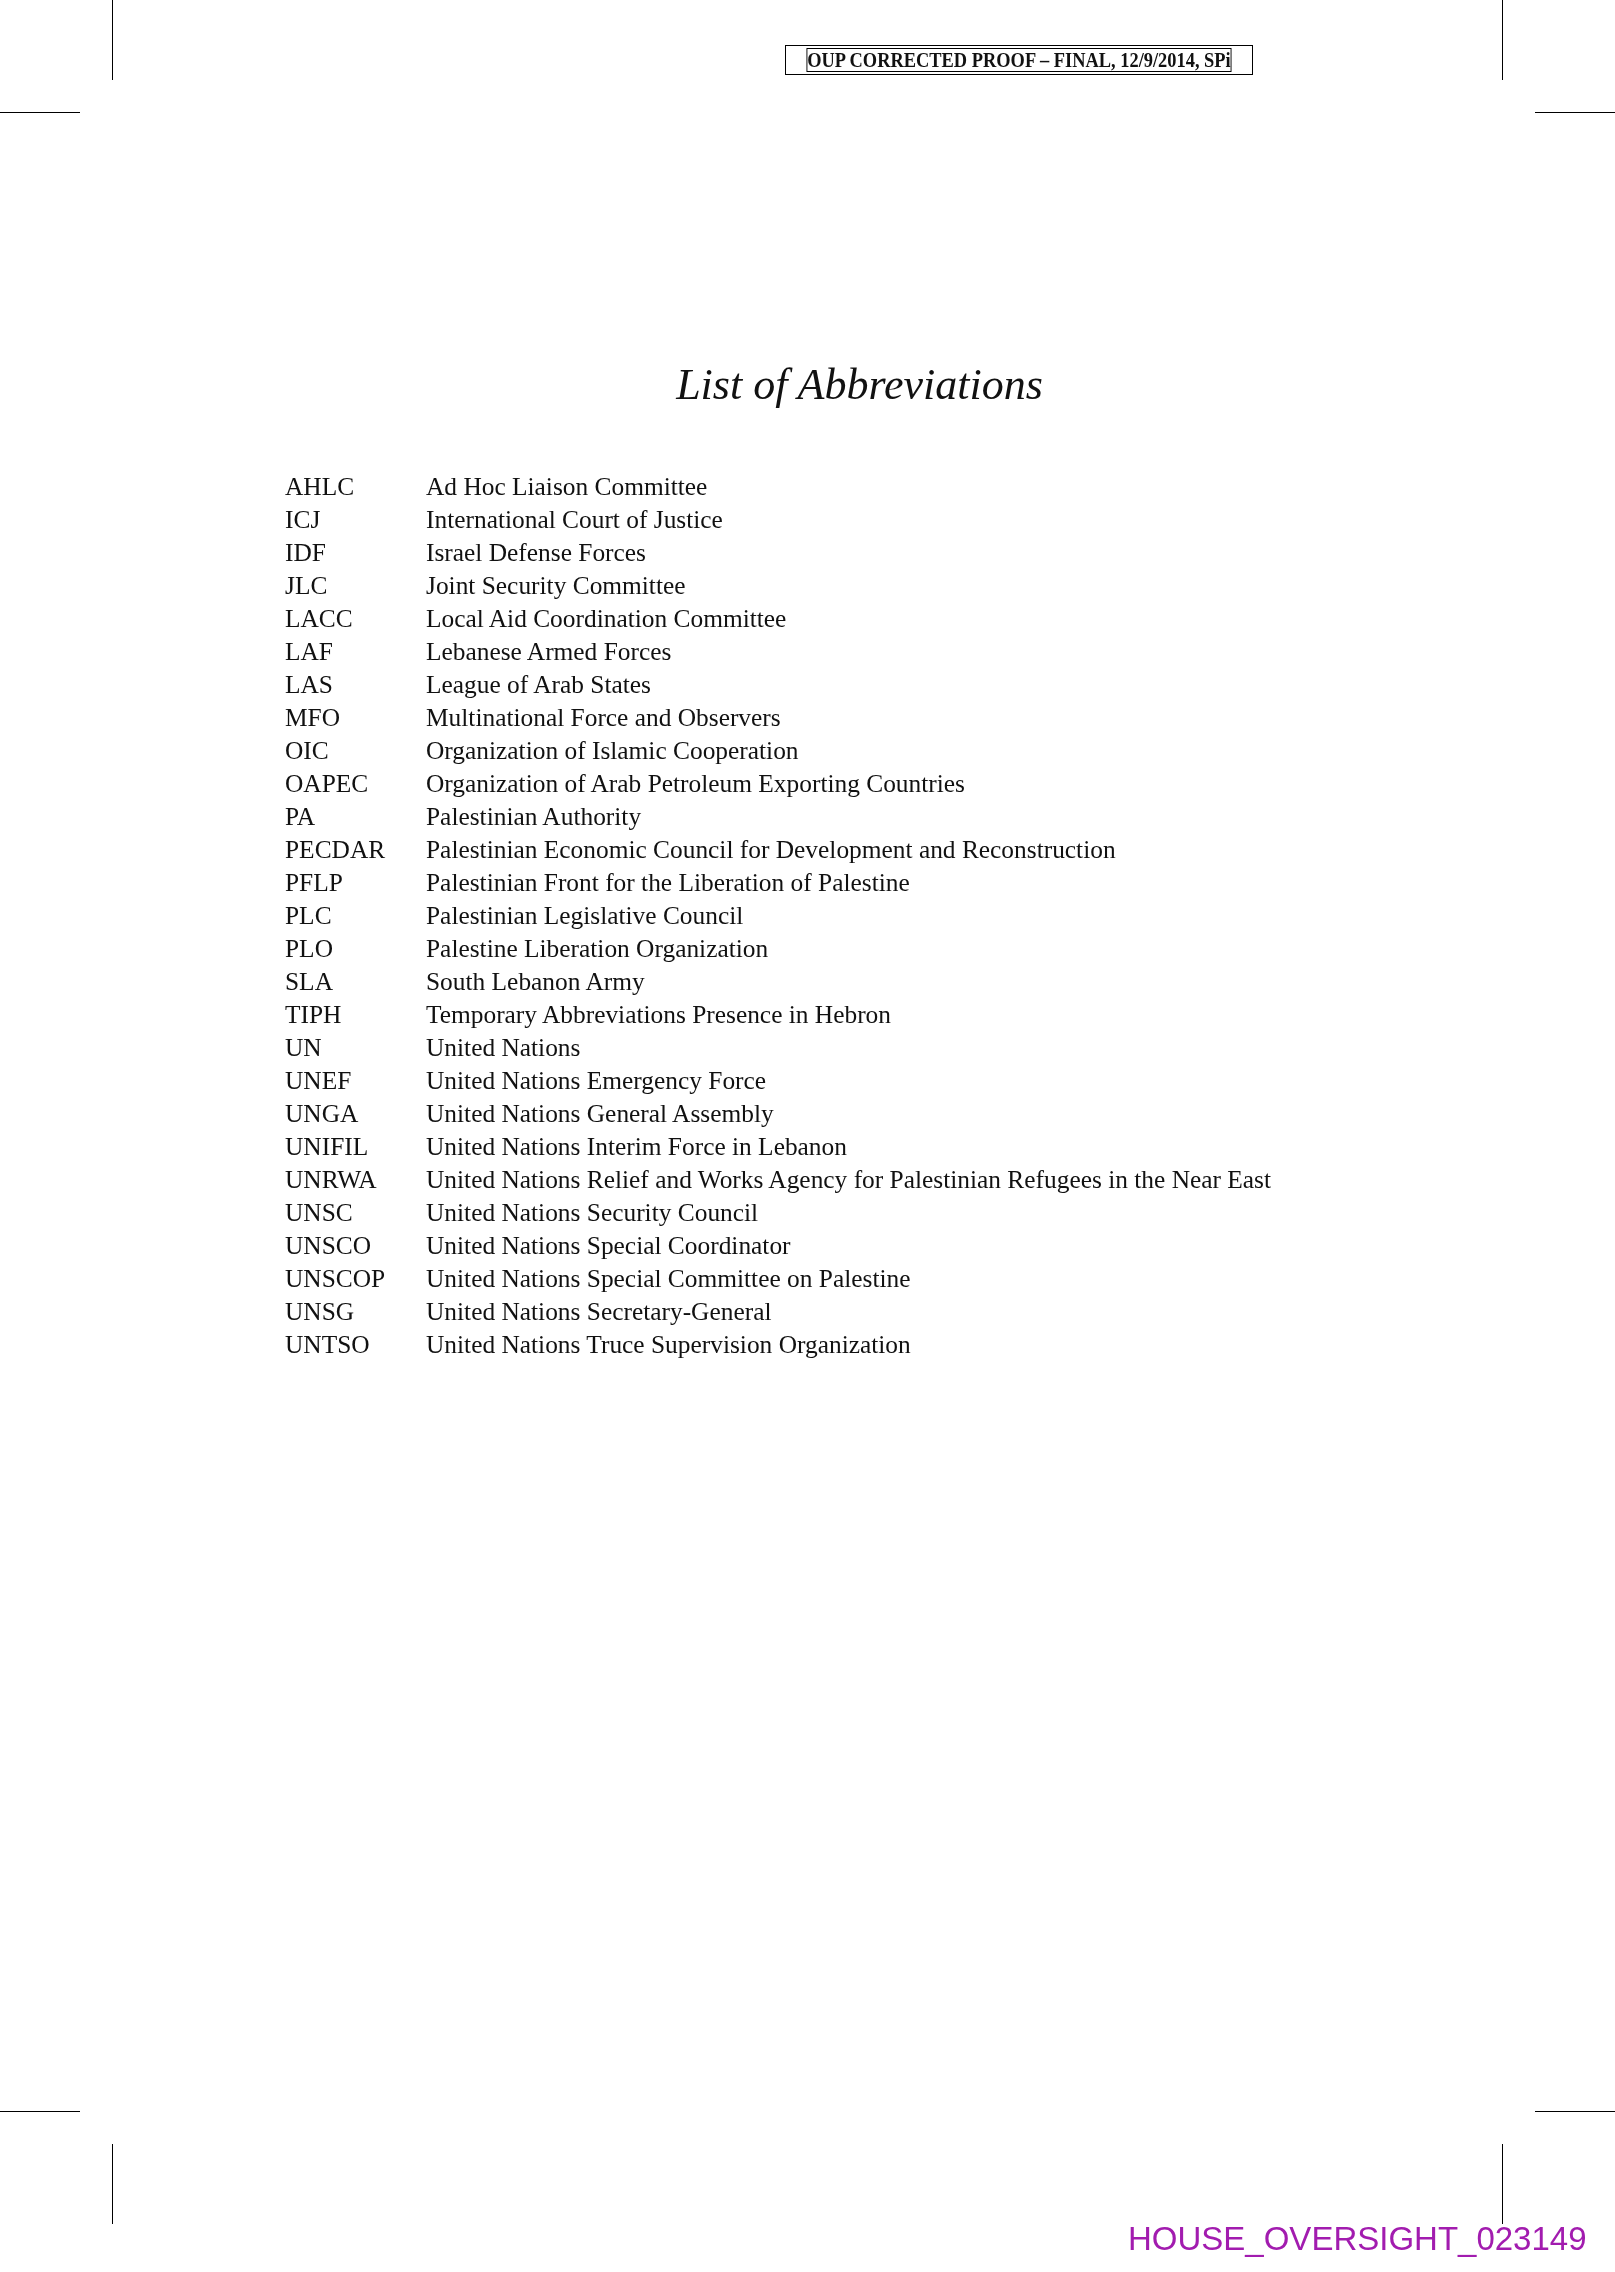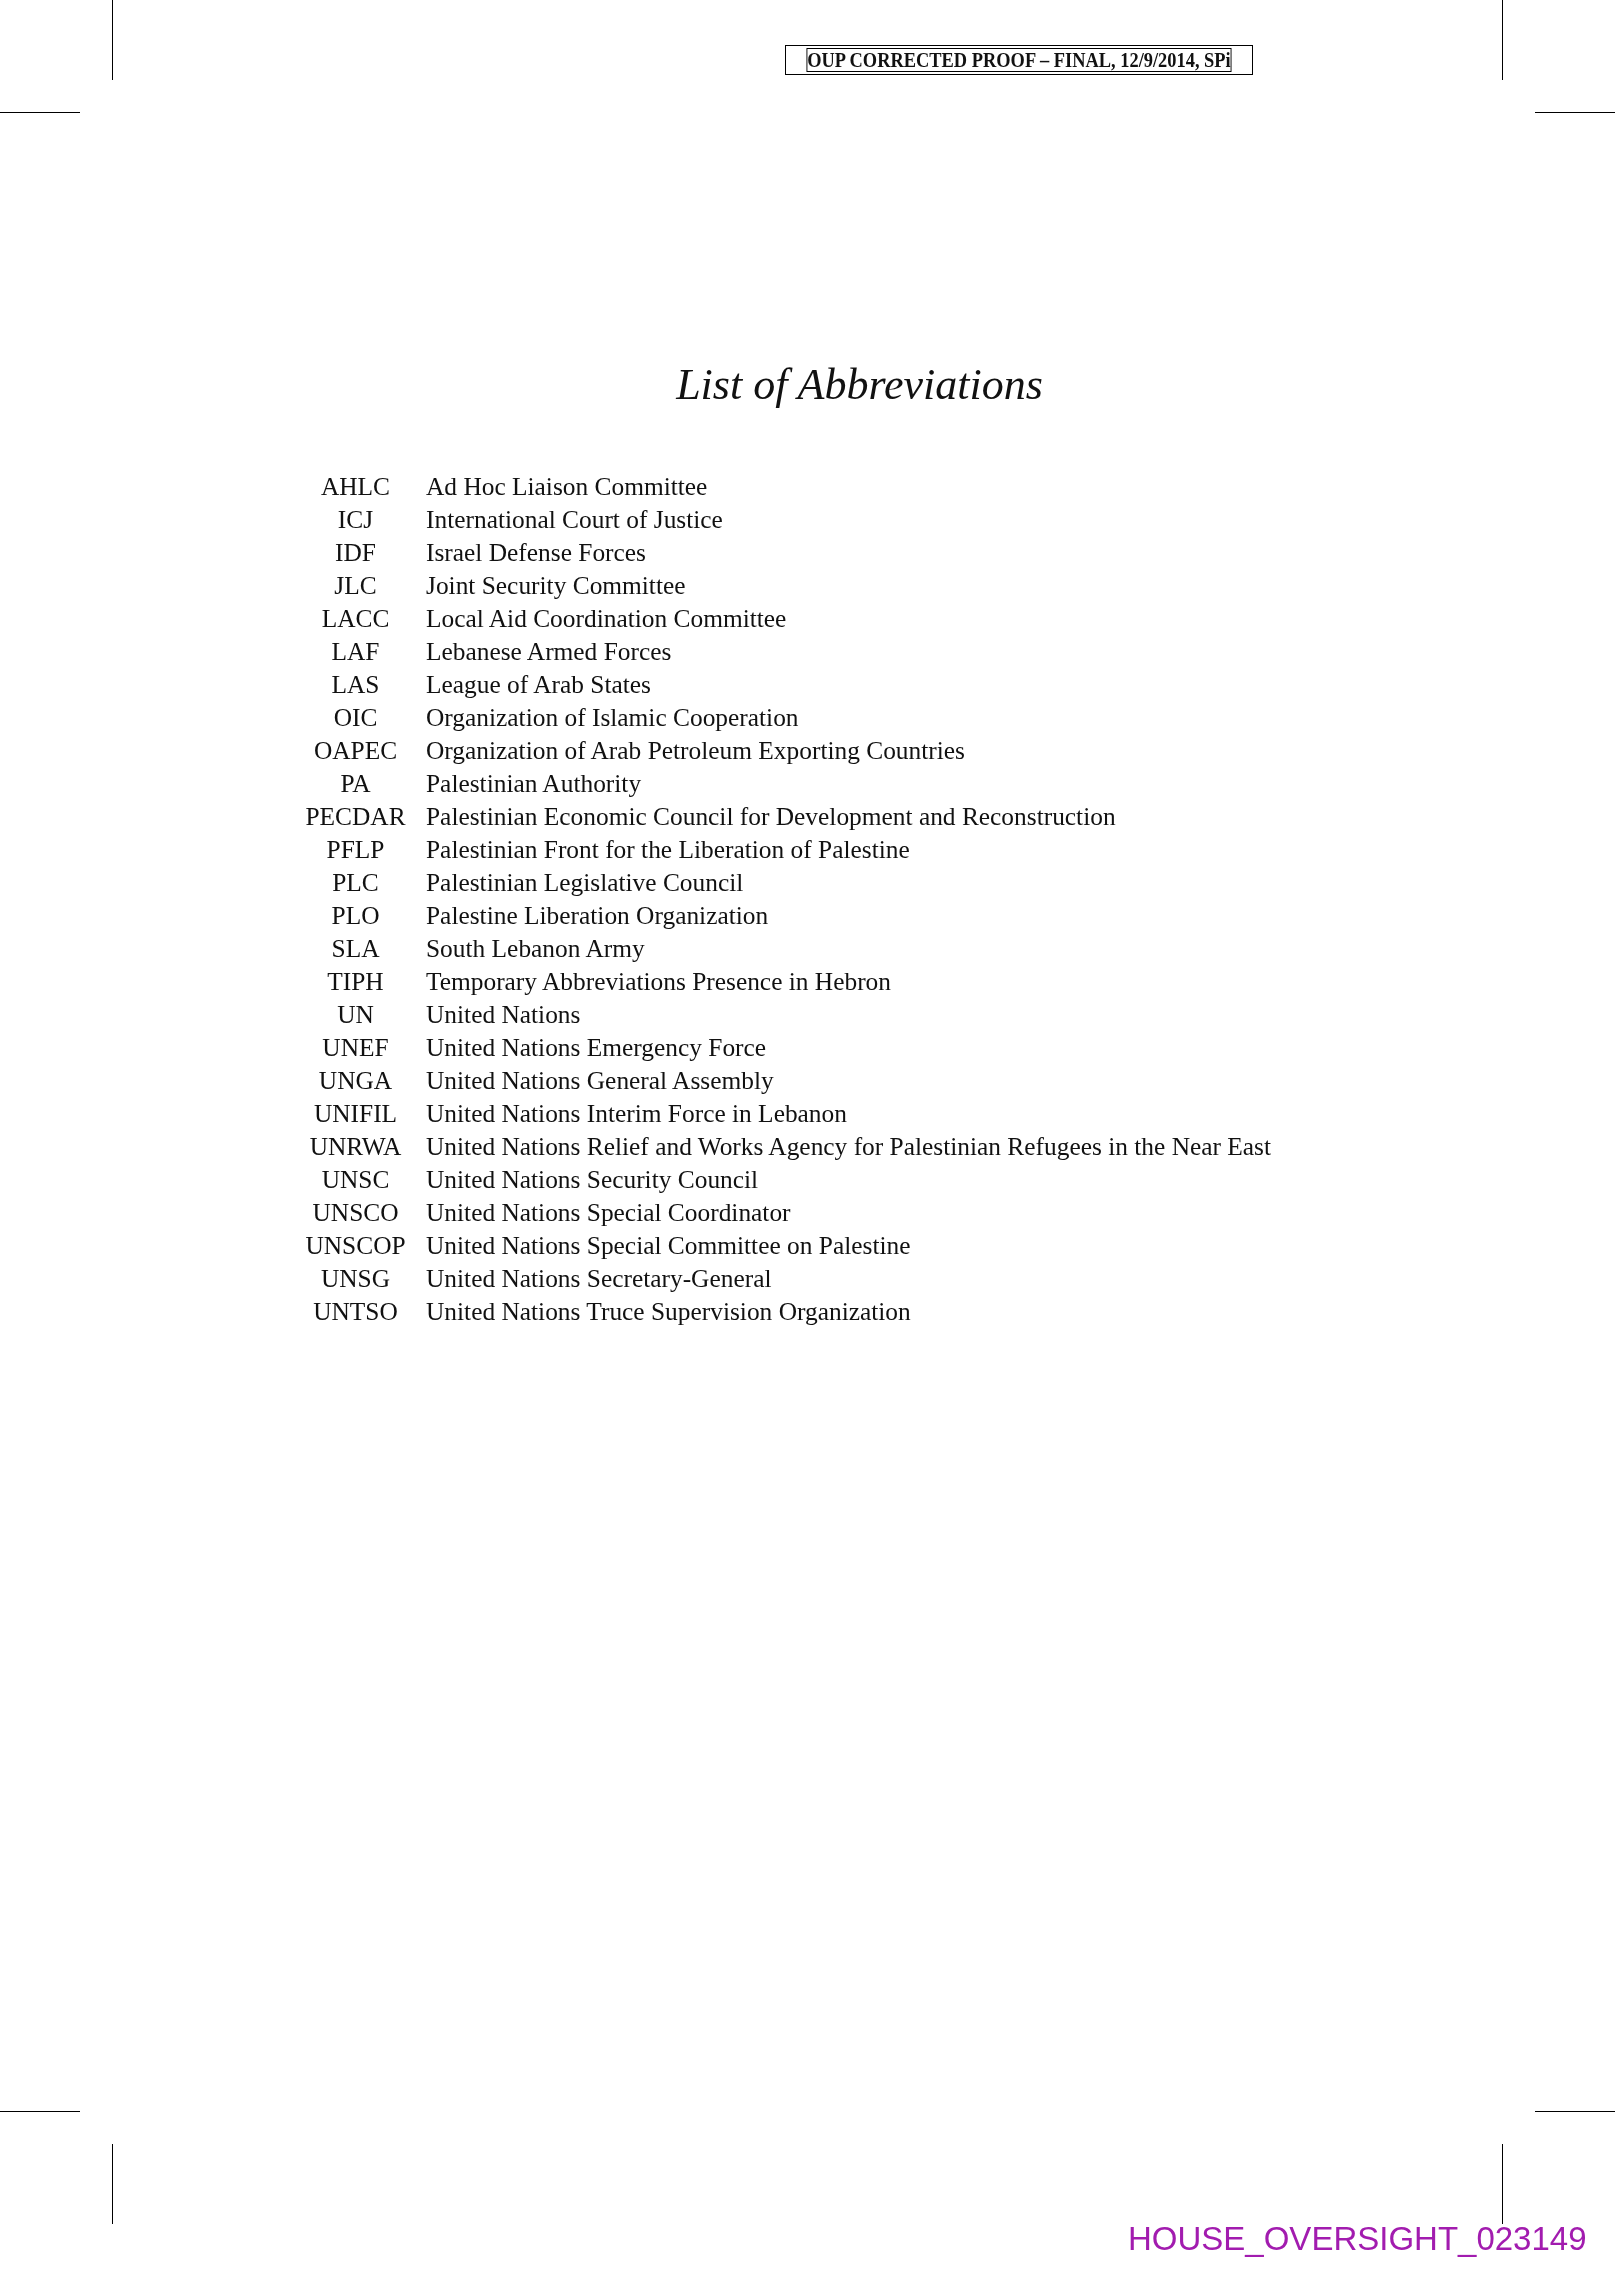--- a/index.html
+++ b/index.html
@@ -14,21 +14,21 @@
   .proof-inner {
     width: 100%; height: 100%; border: 1.4px solid #000; box-sizing: border-box;
     display: flex; align-items: center; justify-content: center;
     font-family: "Liberation Serif", serif; font-weight: bold; font-size: 20px;
     letter-spacing: 0px; white-space: nowrap; transform: scaleX(0.92);
   }
   .title {
     position: absolute; left: 0; right: 0; top: 347px; text-align: center;
     font-style: italic; font-size: 44px; padding-left: 103px; white-space: nowrap;
   }
-  .abbr-list { position: absolute; left: 285px; top: 470px; margin: 0; padding: 0; list-style: none; text-align: center; }
+  .abbr-list { position: absolute; left: 285px; top: 470px; margin: 0; padding: 0; list-style: none; }
   .abbr-row { display: flex; height: 33px; align-items: center; font-size: 25.4px; white-space: nowrap; }
   .abbr-code { width: 141px; flex: none; }
   .abbr-def { flex: none; }
   .bates {
     position: absolute; left: 1128px; top: 2220px; font-family: "Liberation Sans", sans-serif;
     font-size: 33px; color: #a21caf; white-space: nowrap;
   }
 </style>
 </head>
 <body>
@@ -69,20 +69,24 @@
       <span class="abbr-code">LACC</span>
       <span class="abbr-def">Local Aid Coordination Committee</span>
     </li>
     <li class="abbr-row">
       <span class="abbr-code">LAF</span>
       <span class="abbr-def">Lebanese Armed Forces</span>
     </li>
     <li class="abbr-row">
       <span class="abbr-code">LAS</span>
       <span class="abbr-def">League of Arab States</span>
+    </li>
+    <li class="abbr-row">
+      <span class="abbr-code">MFO</span>
+      <span class="abbr-def">Multinational Force and Observers</span>
     </li>
     <li class="abbr-row">
       <span class="abbr-code">OIC</span>
       <span class="abbr-def">Organization of Islamic Cooperation</span>
     </li>
     <li class="abbr-row">
       <span class="abbr-code">OAPEC</span>
       <span class="abbr-def">Organization of Arab Petroleum Exporting Countries</span>
     </li>
     <li class="abbr-row">

